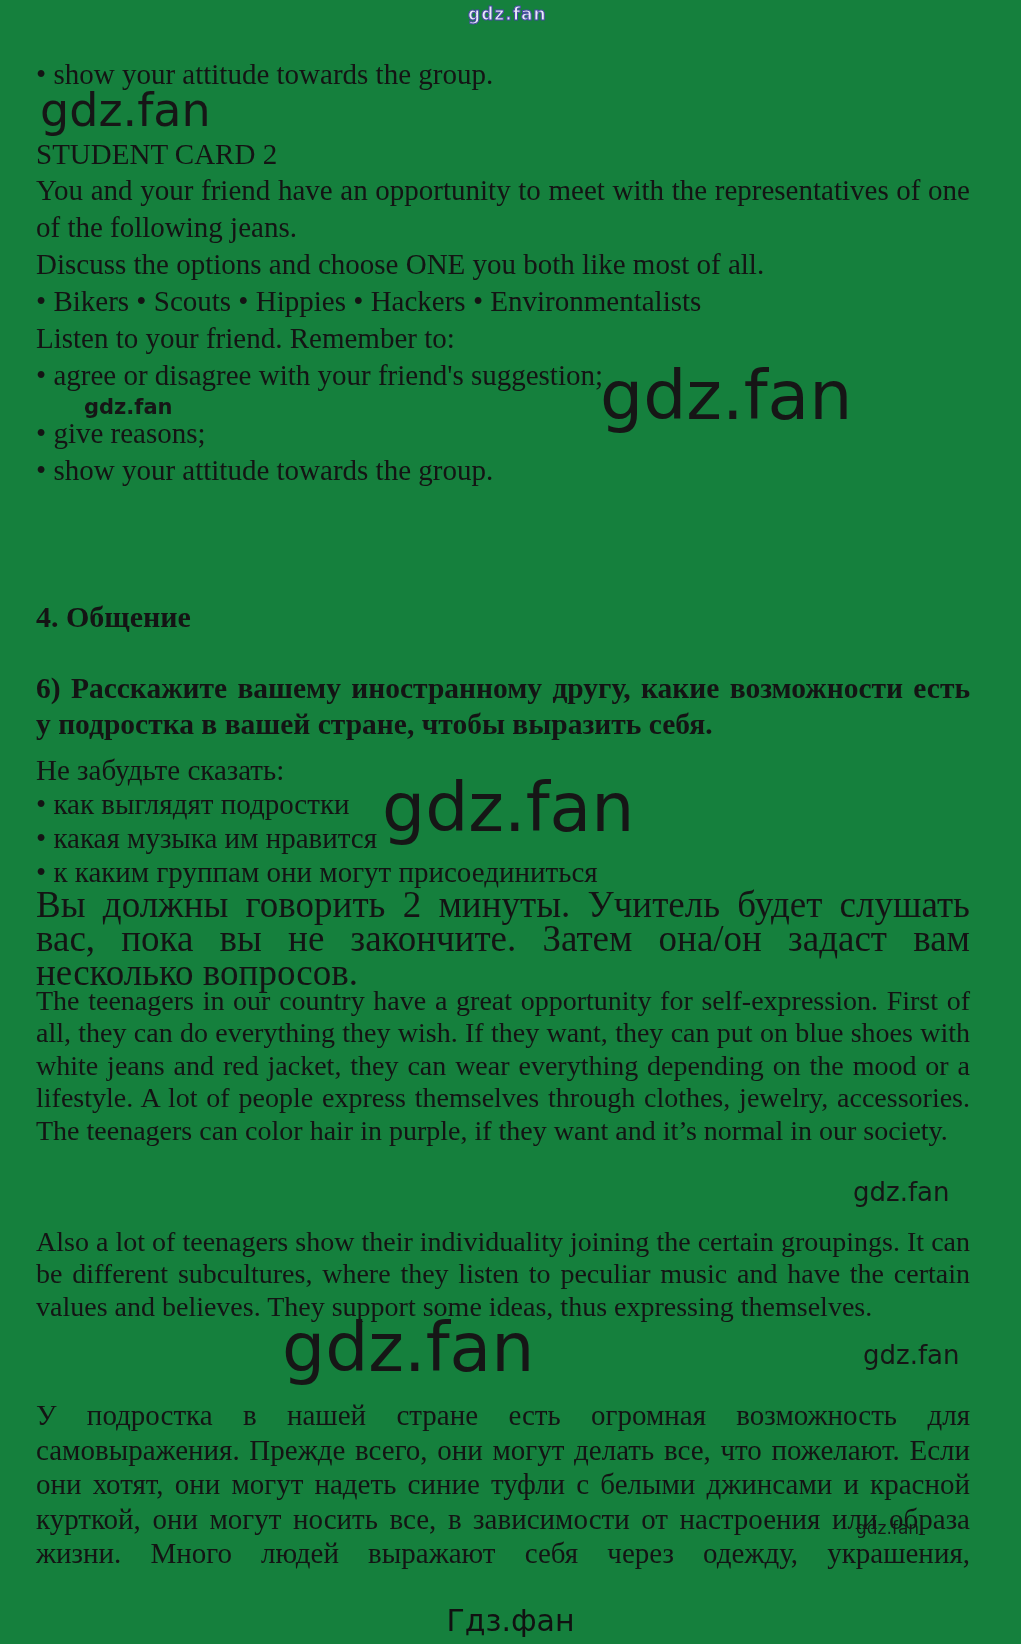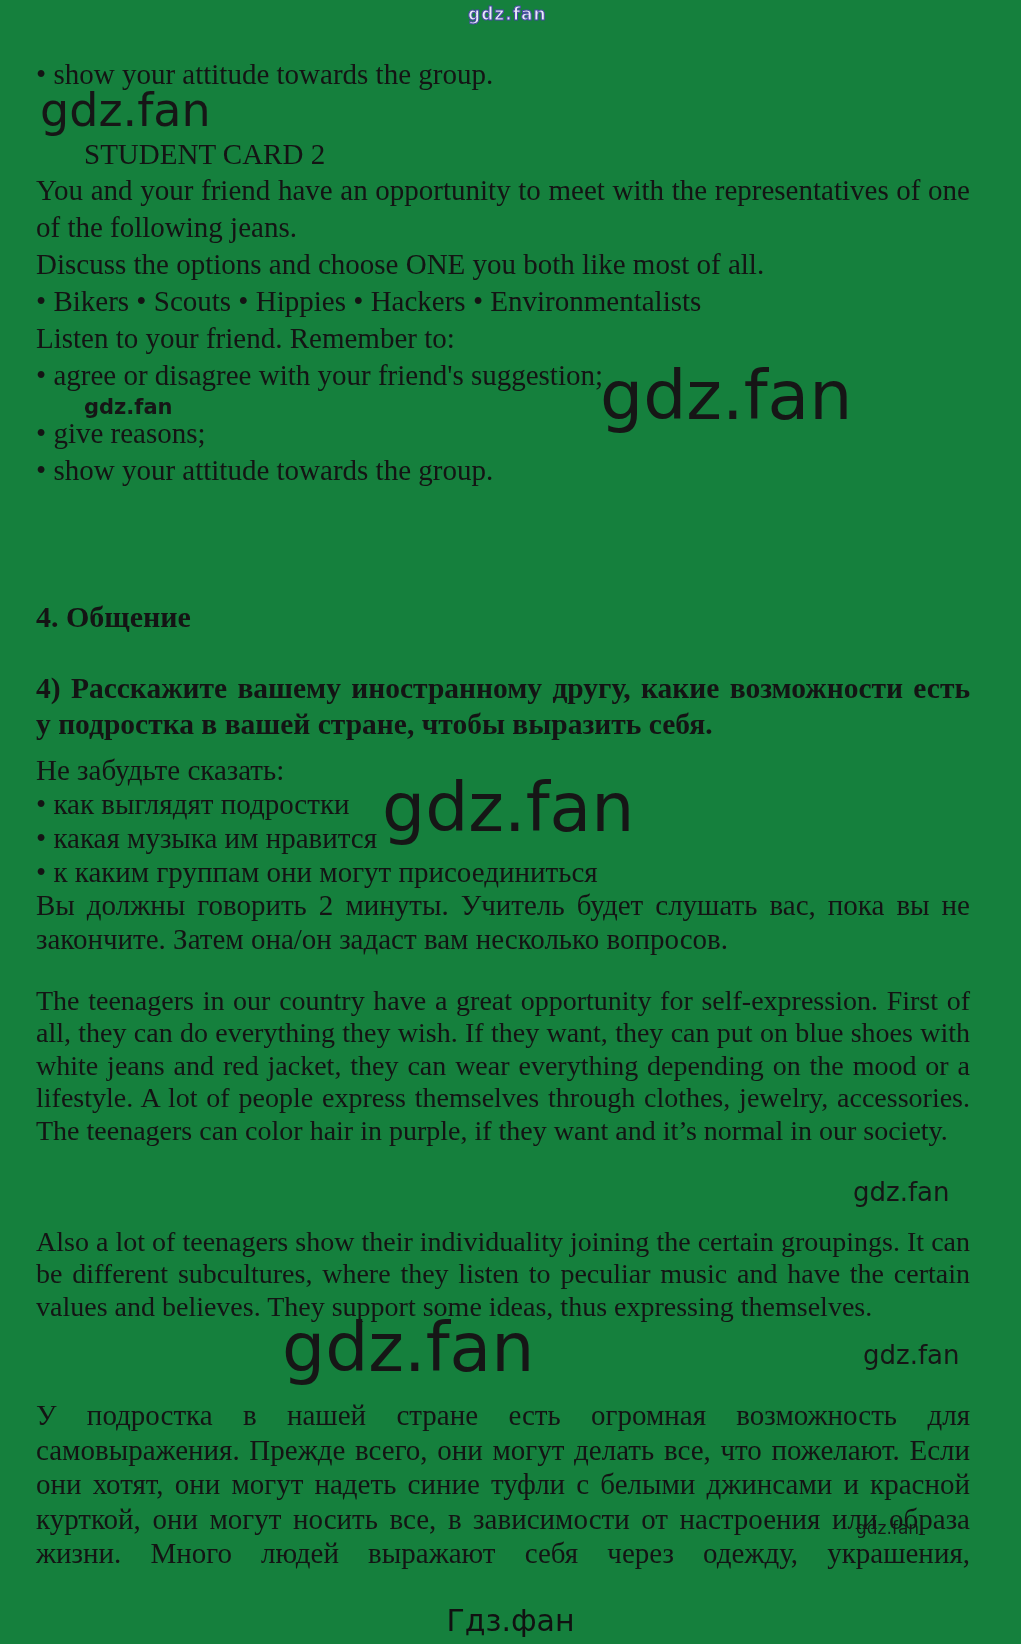--- a/index.html
+++ b/index.html
@@ -11,21 +11,21 @@
     font-family:"Liberation Serif", serif;
     color:#141414;
     overflow:hidden;
   }
   .abs{position:absolute;}
   .line{font-size:29px;line-height:36px;white-space:nowrap;}
   .para{width:934px;text-align:justify;}
   .para-en{font-size:28px;line-height:32.4px;}
   .para-ru{font-size:29px;line-height:34.5px;}
   .para-intro{font-size:29px;line-height:37px;}
-  .para-timing{font-size:29px;line-height:34px;}
+  .para-timing{font-size:37px;line-height:34px;}
   .bold{font-weight:bold;}
   .task{font-size:29.5px;line-height:36px;}
   .just-last{text-align-last:justify;}
   .wm{font-family:"DejaVu Sans", sans-serif;color:#161616;white-space:nowrap;}
   .wm-top{
     font-size:17px;font-weight:600;letter-spacing:1px;
     color:#e9e9f6;-webkit-text-stroke:1px #4747a6;
   }
   .wm-xl{font-size:68px;line-height:1.05;}
   .wm-lg{font-size:46px;line-height:1.05;}
@@ -39,21 +39,21 @@
 <body>
 
 <div class="page">
 
   <div class="abs wm wm-top" style="top:4px;left:468px;">gdz.fan</div>
 
   <div class="abs line" style="top:56px;left:36px;">• show your attitude towards the group.</div>
 
   <div class="abs wm wm-lg" style="top:86px;left:40px;">gdz.fan</div>
 
-  <div class="abs line" style="top:136px;left:36px;margin-left:48px;">STUDENT CARD 2</div>
+  <div class="abs line" style="top:136px;left:36px;">STUDENT CARD 2</div>
 
   <div class="abs para para-intro" style="top:172px;left:36px;">You and your friend have an opportunity to meet with the representatives of one of the following jeans.</div>
 
   <div class="abs line" style="top:246px;left:36px;">Discuss the options and choose ONE you both like most of all.</div>
 
   <div class="abs line" style="top:283px;left:36px;">• Bikers • Scouts • Hippies • Hackers • Environmentalists</div>
 
   <div class="abs line" style="top:357px;left:36px;">• agree or disagree with your friend's suggestion;</div>
 
   <div class="abs line" style="top:320px;left:36px;">Listen to your friend. Remember to:</div>
@@ -61,21 +61,21 @@
   <div class="abs wm wm-sm-bold" style="top:396px;left:84px;">gdz.fan</div>
 
   <div class="abs line" style="top:415px;left:36px;">• give reasons;</div>
 
   <div class="abs wm wm-xl" style="top:360px;left:600px;">gdz.fan</div>
 
   <div class="abs line" style="top:452px;left:36px;">• show your attitude towards the group.</div>
 
   <div class="abs line bold" style="top:599px;left:36px;font-size:30px;">4. Общение</div>
 
-  <div class="abs para task bold" style="top:670px;left:36px;">4) Расскажите вашему иностранному другу, какие возможности есть у подростка в вашей стране, чтобы выразить себя.</div>
+  <div class="abs para task bold" style="top:670px;left:36px;">6) Расскажите вашему иностранному другу, какие возможности есть у подростка в вашей стране, чтобы выразить себя.</div>
 
   <div class="abs line" style="top:752px;left:36px;">Не забудьте сказать:</div>
 
   <div class="abs line" style="top:786px;left:36px;">• как выглядят подростки</div>
 
   <div class="abs line" style="top:820px;left:36px;">• какая музыка им нравится</div>
 
   <div class="abs wm wm-xl" style="top:772px;left:382px;">gdz.fan</div>
 
   <div class="abs line" style="top:854px;left:36px;">• к каким группам они могут присоединиться</div>

